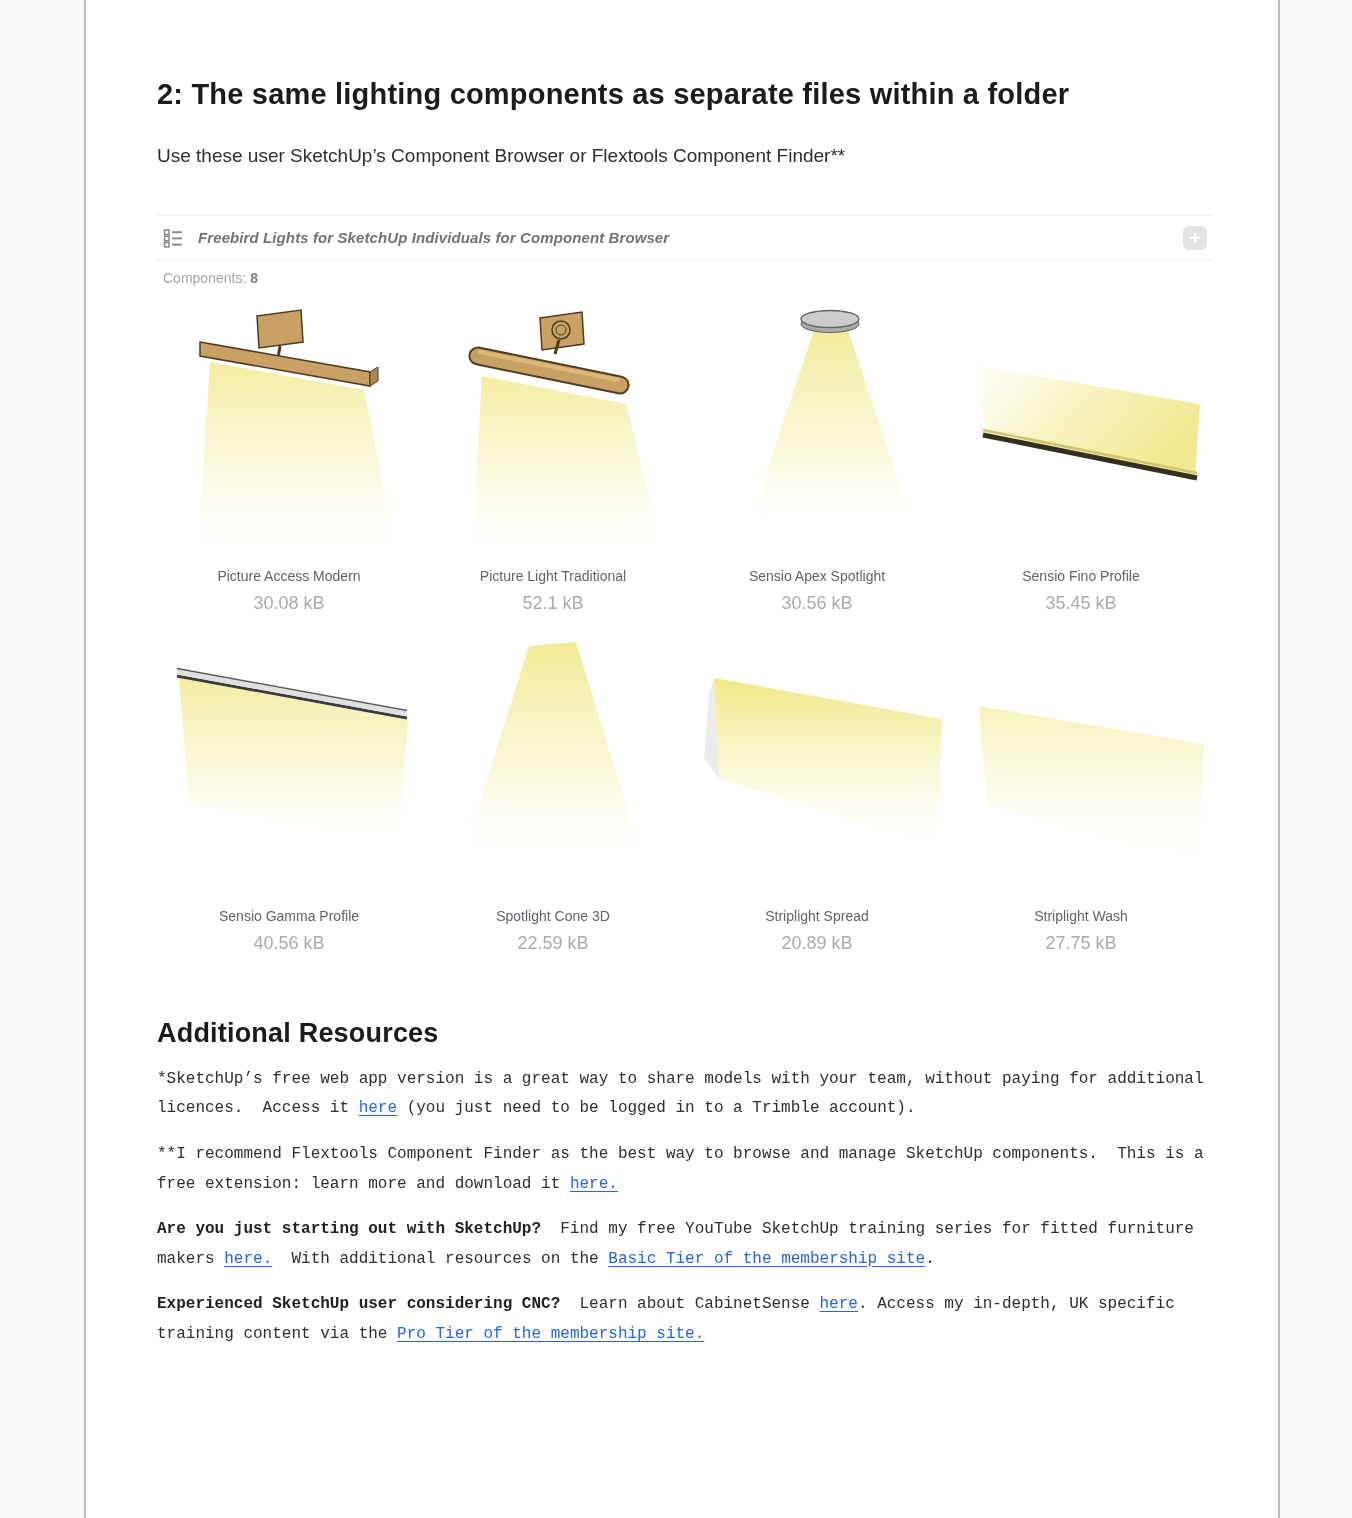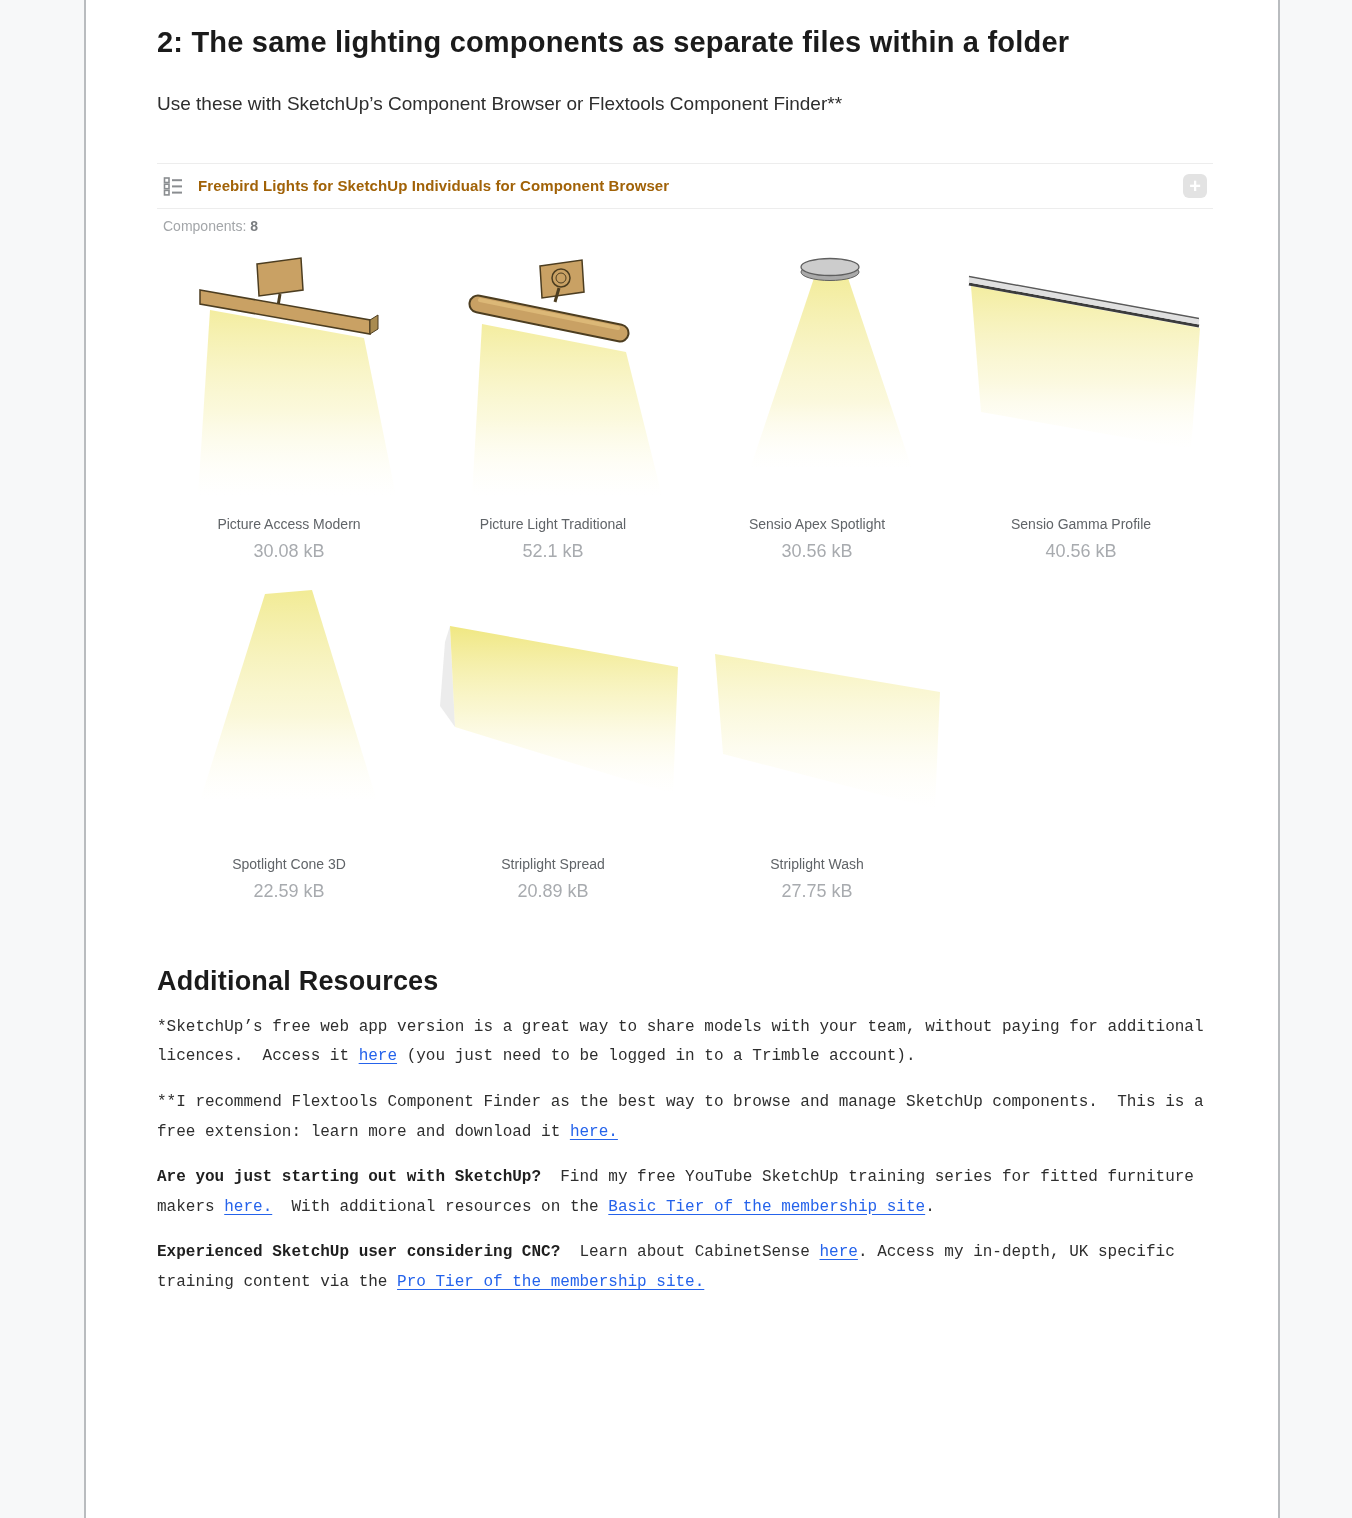--- a/index.html
+++ b/index.html
@@ -11,21 +11,21 @@
     background: #f7f8f9;
     min-height: 1518px;
   }
   .page-panel {
     margin-left: 84px;
     width: 1196px;
     min-height: 1518px;
     background: #ffffff;
     border-left: 2px solid #b9bcbf;
     border-right: 2px solid #b9bcbf;
-    padding: 24px 65px 60px 71px;
+    padding: 76px 65px 60px 71px;
   }
   h1.section-heading {
     font-size: 29px;
     line-height: 1.25;
     font-weight: 700;
     color: #1b1b1b;
     letter-spacing: 0.2px;
     margin-bottom: 30px;
   }
   p.intro {
@@ -41,23 +41,24 @@
     align-items: center;
     height: 46px;
     border-top: 1px solid #ededed;
     border-bottom: 1px solid #ededed;
     padding: 0 6px;
   }
   .list-icon { flex: 0 0 auto; display: block; }
   .browser-title {
     font-size: 15px;
     font-weight: 700;
-    color: #a16207;
+    color: #737373;
     margin-left: 15px;
     letter-spacing: 0.1px;
+    font-style: italic;
   }
   .add-button {
     margin-left: auto;
     width: 24px;
     height: 24px;
     border: none;
     border-radius: 6px;
     background: #e3e3e3;
     color: #ffffff;
     font-size: 20px;
@@ -122,21 +123,21 @@
     text-underline-offset: 3px;
     cursor: pointer;
   }
 </style>
 </head>
 <body>
 
 <div class="page-panel">
 
   <h1 class="section-heading">2: The same lighting components as separate files within a folder</h1>
-  <p class="intro">Use these with SketchUp’s Component Browser or Flextools Component Finder**</p>
+  <p class="intro">Use these user SketchUp’s Component Browser or Flextools Component Finder**</p>
 
   <div class="browser-widget">
     <div class="browser-header">
       <svg class="list-icon" width="20" height="20" viewBox="0 0 20 20">
         <rect x="1.5" y="2" width="4.5" height="4.5" fill="none" stroke="#8a8d90" stroke-width="1.6"></rect>
         <rect x="1.5" y="8.2" width="4.5" height="4.5" fill="none" stroke="#8a8d90" stroke-width="1.6"></rect>
         <rect x="1.5" y="14.4" width="4.5" height="4.5" fill="none" stroke="#8a8d90" stroke-width="1.6"></rect>
         <line x1="9" y1="4.2" x2="19" y2="4.2" stroke="#8a8d90" stroke-width="2"></line>
         <line x1="9" y1="10.4" x2="19" y2="10.4" stroke="#8a8d90" stroke-width="2"></line>
         <line x1="9" y1="16.6" x2="19" y2="16.6" stroke="#8a8d90" stroke-width="2"></line>
@@ -208,20 +209,38 @@
             </defs>
             <polygon points="122,34 156,34 220,225 58,225" fill="url(#g3)"></polygon>
             <ellipse cx="138" cy="28" rx="29" ry="8.5" fill="#a9a9a9" stroke="#5f5f5f" stroke-width="1"></ellipse>
             <ellipse cx="138" cy="23" rx="29" ry="8.5" fill="#cccccc" stroke="#5f5f5f" stroke-width="1.3"></ellipse>
           </svg>
         </div>
         <figcaption class="component-name">Sensio Apex Spotlight</figcaption>
         <div class="component-size">30.56 kB</div>
       </figure>
 
+      <figure class="component-cell">
+        <div class="thumb">
+          <svg viewBox="0 0 250 258">
+            <defs>
+              <linearGradient id="g4" x1="0" y1="0" x2="1" y2="0.45">
+                <stop offset="0" stop-color="#fbf9dc" stop-opacity="0.25"></stop>
+                <stop offset="0.45" stop-color="#f5efab" stop-opacity="0.7"></stop>
+                <stop offset="1" stop-color="#f0e88c" stop-opacity="0.95"></stop>
+              </linearGradient>
+            </defs>
+            <polygon points="22,70 244,108 239,183 29,140" fill="url(#g4)"></polygon>
+            <line x1="27" y1="134" x2="241" y2="177" stroke="#cfc46a" stroke-width="2.5"></line>
+            <line x1="27" y1="139" x2="241" y2="182" stroke="#33301f" stroke-width="5"></line>
+          </svg>
+        </div>
+        <figcaption class="component-name">Sensio Fino Profile</figcaption>
+        <div class="component-size">35.45 kB</div>
+      </figure>
 
       <figure class="component-cell">
         <div class="thumb">
           <svg viewBox="0 0 250 258">
             <defs>
               <linearGradient id="g5" x1="0" y1="0" x2="0" y2="1">
                 <stop offset="0" stop-color="#f2eb96" stop-opacity="0.9"></stop>
                 <stop offset="0.6" stop-color="#f7f2bb" stop-opacity="0.45"></stop>
                 <stop offset="1" stop-color="#fdfbe8" stop-opacity="0"></stop>
               </linearGradient>

